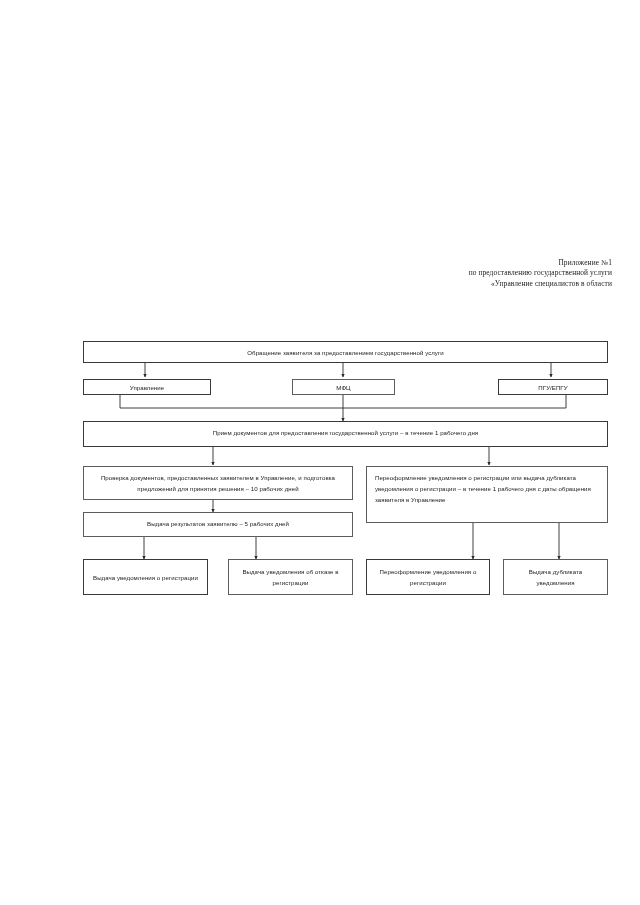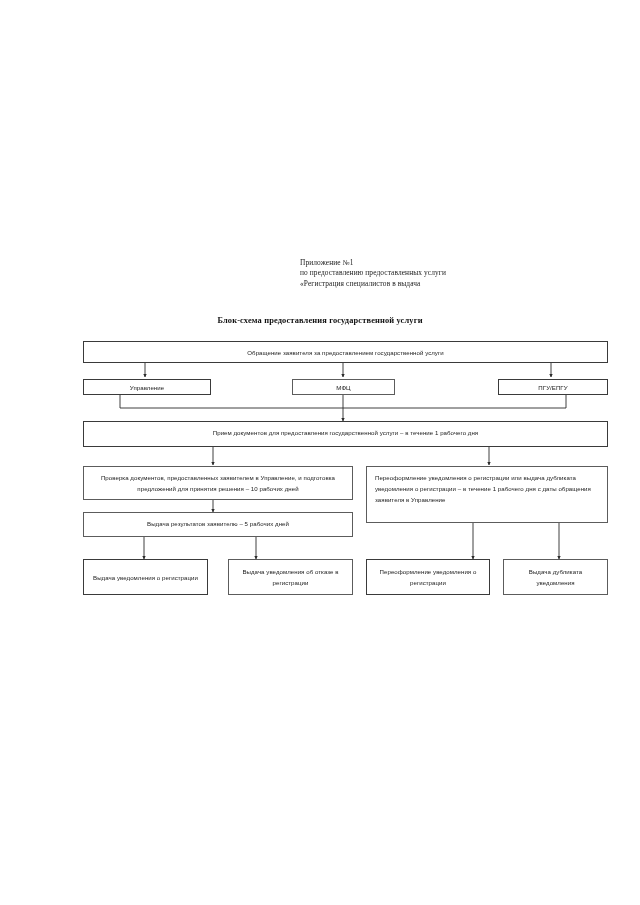--- a/index.html
+++ b/index.html
@@ -24,21 +24,21 @@
     inset: 0;
     background: #ffffff;
   }
 
   
   #doc-header {
     position: absolute;
     left: 300px;
     top: 258px;
     width: 312px;
-    text-align: left;
+    text-align: right;
     font-family: "Liberation Serif", "DejaVu Serif", serif;
     font-size: 7.4px;
     line-height: 10.4px;
     color: #1c1c1c;
     letter-spacing: 0.1px;
   }
   #doc-header div { white-space: nowrap; }
 
   
   #diagram-title {
@@ -93,25 +93,24 @@
   .node.left .txt { padding-left: 3px; }
   .node.top-align { align-items: flex-start; padding-top: 5px; }
 </style>
 </head>
 <body>
 
 <div id="page">
 
   <div id="doc-header">
     <div>Приложение №1</div>
-    <div>по предоставлению предоставленных услуги</div>
-    <div>«Регистрация специалистов в выдача</div>
+    <div>по предоставлению государственной услуги</div>
+    <div>«Управление специалистов в области</div>
   </div>
 
-  <div id="diagram-title">Блок-схема предоставления государственной услуги</div>
 
   <div id="flow">
 
     <svg id="wires" viewBox="0 0 640 905" width="640" height="905" xmlns="http://www.w3.org/2000/svg">
       <defs>
         <marker id="ah" viewBox="0 0 10 10" refX="9" refY="5" markerWidth="4.2" markerHeight="4.2" orient="auto-start-reverse">
           <path d="M 0 0 L 10 5 L 0 10 z" fill="#2b2b2b"></path>
         </marker>
       </defs>
       <g stroke="#2b2b2b" stroke-width="0.9" fill="none" marker-end="url(#ah)">

